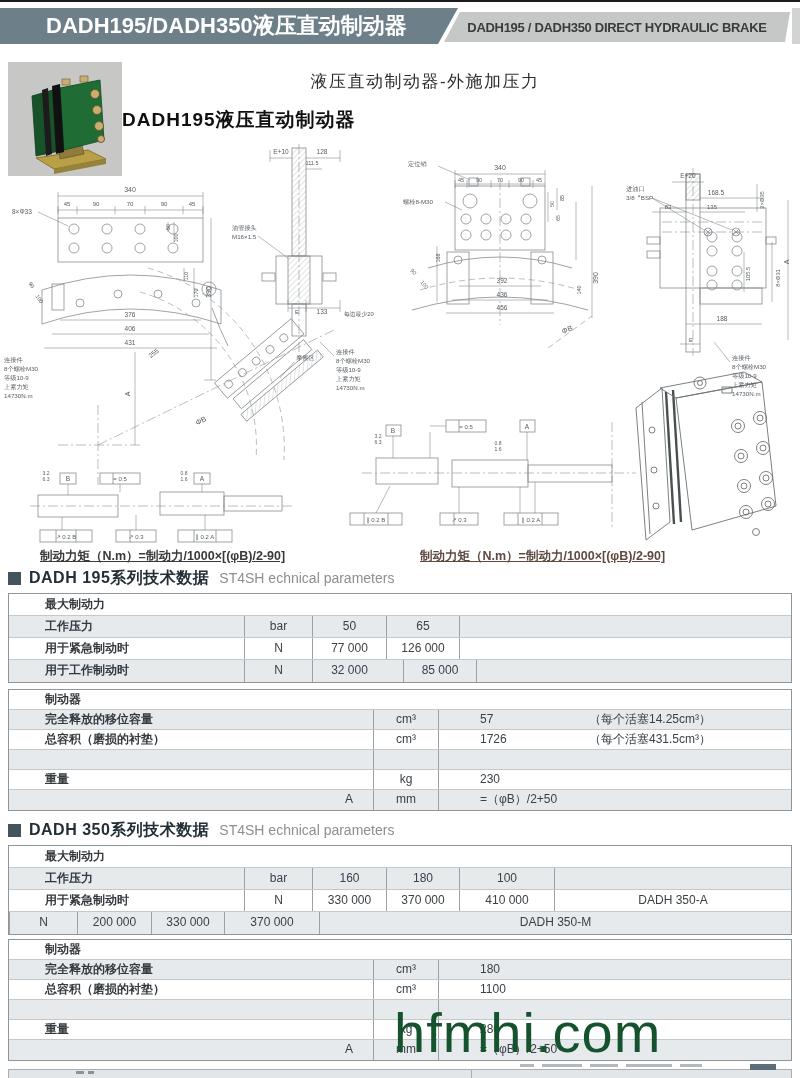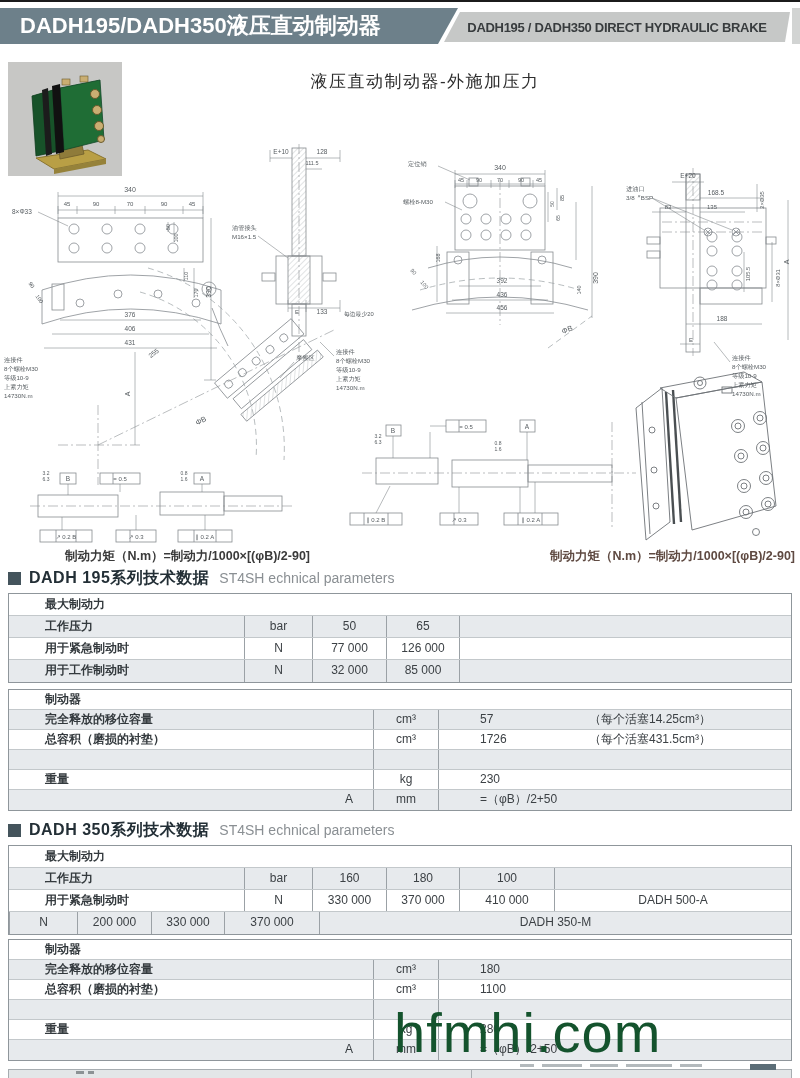--- a/index.html
+++ b/index.html
@@ -7,39 +7,39 @@
   .page {
     position: relative; width: 800px; height: 1078px; margin: 0 auto;
     background: #fff; overflow: hidden;
     font-family: "Liberation Sans", "DejaVu Sans", sans-serif;
     color: #3c4145;
   }
   .topline { position:absolute; left:0; top:0; width:800px; height:2px; background:#1b1b1b; }
   .hdr-left {
     position:absolute; left:0; top:8px; width:458px; height:36px;
     background:#6d808a; clip-path: polygon(0 0, 100% 0, calc(100% - 20px) 100%, 0 100%);
-    display:flex; align-items:center; padding-left:20px;
+    display:flex; align-items:center; padding-left:46px;
     color:#fff; font-size:22px; font-weight:bold; white-space:nowrap;
   }
   .hdr-right {
     position:absolute; left:444px; top:12px; width:346px; height:30px;
     background:#c6c8c7; clip-path: polygon(16px 0, 100% 0, calc(100% - 5px) 100%, 0 100%);
     display:flex; align-items:center; justify-content:center;
     color:#383c3e; font-size:13px; font-weight:bold; white-space:nowrap;
     letter-spacing:-0.3px;
   }
   .hdr-edge { position:absolute; left:792px; top:8px; width:8px; height:36px; background:#d2d4d3; }
   .product { position:absolute; left:8px; top:62px; width:114px; height:114px; }
   .subtitle {
     position:absolute; left:140px; top:70px; width:570px; text-align:center;
     font-size:17px; color:#2e2e2e; letter-spacing:1.5px;
   }
   .dheading { position:absolute; top:107px; font-size:19px; font-weight:bold; color:#101010; letter-spacing:1px; white-space:nowrap; }
   .drawings { position:absolute; left:0; top:140px; width:800px; height:406px; }
-  .formula { position:absolute; top:548px; font-size:12.5px; font-weight:bold; white-space:nowrap; text-align:right; }
+  .formula { position:absolute; top:548px; font-size:12.5px; font-weight:bold; white-space:nowrap; text-align:left;text-decoration:underline; }
   .formula.left { left:40px; width:270px; color:#3a3a3a; }
   .formula.right { left:420px; width:375px; color:#5f4a42; }
   .sec { position:absolute; left:8px; height:22px; display:flex; align-items:center; }
   .bullet { width:13px; height:13px; background:#44545c; display:inline-block; margin-right:8px; }
   .sec-cn { font-size:16px; font-weight:bold; color:#232f36; letter-spacing:0.5px; }
   .sec-en { font-size:14px; color:#8a8f93; margin-left:10px; }
   .tbl { position:absolute; left:8px; width:784px; border:1px solid #8f969b; background:#fff; }
   .trow { display:flex; height:22px; line-height:21px; border-bottom:1px solid #c3c8cb; font-size:12px; }
   .trow.short { height:20px; line-height:19px; }
   .trow:last-child { border-bottom:none; }
@@ -92,20 +92,21 @@
       <rect x="72" y="14" width="8" height="6" fill="#c9ae72" stroke="#6b5a2c" stroke-width="0.6"></rect>
       <circle cx="87" cy="32" r="4.5" fill="#c9ae72" stroke="#6b5a2c"></circle>
       <circle cx="89" cy="48" r="4.5" fill="#c9ae72" stroke="#6b5a2c"></circle>
       <circle cx="91" cy="64" r="4.5" fill="#c9ae72" stroke="#6b5a2c"></circle>
       <circle cx="93" cy="77" r="3.5" fill="#c9ae72" stroke="#6b5a2c"></circle>
     </svg>
   </div>
 
   <div class="subtitle">液压直动制动器-外施加压力</div>
 
+  <div class="dheading" style="left:122px">DADH195液压直动制动器</div>
 
   <svg class="drawings" viewBox="0 0 800 406">
     <defs>
       <pattern id="ht" width="4" height="4" patternUnits="userSpaceOnUse" patternTransform="rotate(45)">
         <line x1="0" y1="0" x2="0" y2="4" stroke="#9aa0a4" stroke-width="0.6"></line>
       </pattern>
     </defs>
 
     <g stroke="#878c90" fill="none" stroke-width="0.8">
       <rect x="58" y="78" width="145" height="44"></rect>
@@ -481,21 +482,21 @@
         <div class="lbl" style="width: 235px;">用于紧急制动时</div>
         <div class="dc" style="width: 68px;">N</div>
         <div class="dc" style="width: 74px;">77 000</div>
         <div class="dc" style="width: 73px;">126 000</div>
         <div class="dc grow"></div>
       </div>
       <div class="trow alt">
         <div class="lbl" style="width: 235px;">用于工作制动时</div>
         <div class="dc" style="width: 68px;">N</div>
         <div class="dc" style="width: 74px;">32 000</div>
-        <div class="dc" style="width: 73px;">85 000</div>
+        <div class="dc" style="width: 73px; margin-left: 17px;">85 000</div>
         <div class="dc grow"></div>
       </div>
     </div>
   <div class="tbl" style="top:689px">
       <div class="trow short">
         <div class="lbl grow">制动器</div>
       </div>
       <div class="trow alt short">
         <div class="lbl" style="width: 364px;">完全释放的移位容量</div>
         <div class="dc" style="width: 65px;">cm³</div>
@@ -554,21 +555,21 @@
         <div class="dc" style="width: 73px;">180</div>
         <div class="dc" style="width: 95px;">100</div>
         <div class="dc grow"></div>
       </div>
       <div class="trow">
         <div class="lbl" style="width: 235px;">用于紧急制动时</div>
         <div class="dc" style="width: 68px;">N</div>
         <div class="dc" style="width: 74px;">330 000</div>
         <div class="dc" style="width: 73px;">370 000</div>
         <div class="dc" style="width: 95px;">410 000</div>
-        <div class="dc grow">DADH 500-A</div>
+        <div class="dc grow">DADH 350-A</div>
       </div>
       <div class="trow alt">
         <div class="dc" style="width: 68px;">N</div>
         <div class="dc" style="width: 74px;">200 000</div>
         <div class="dc" style="width: 73px;">330 000</div>
         <div class="dc" style="width: 95px;">370 000</div>
         <div class="dc grow">DADH 350-M</div>
       </div>
     </div>
   <div class="tbl" style="top:939px">

